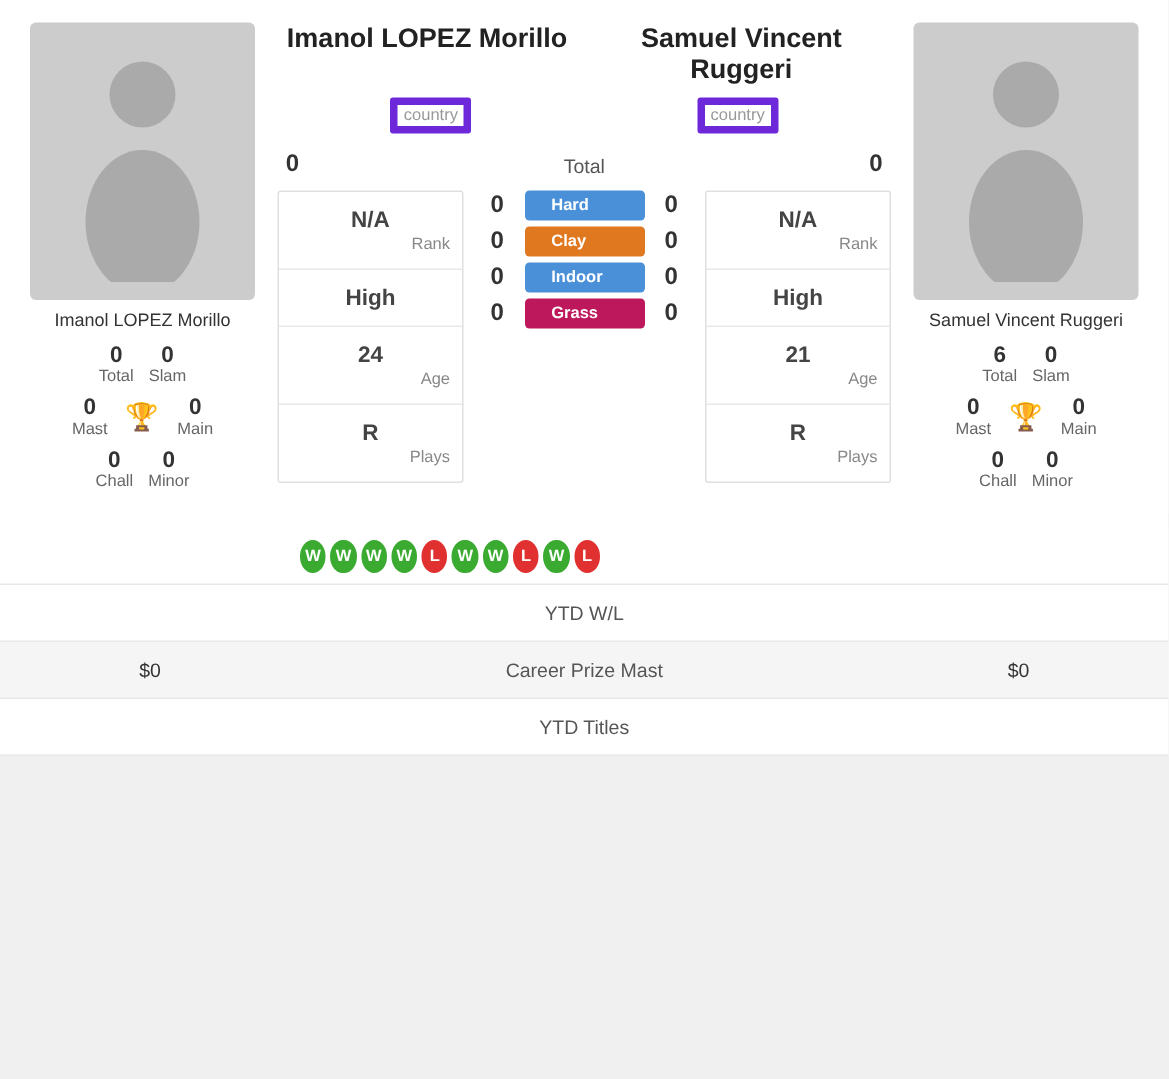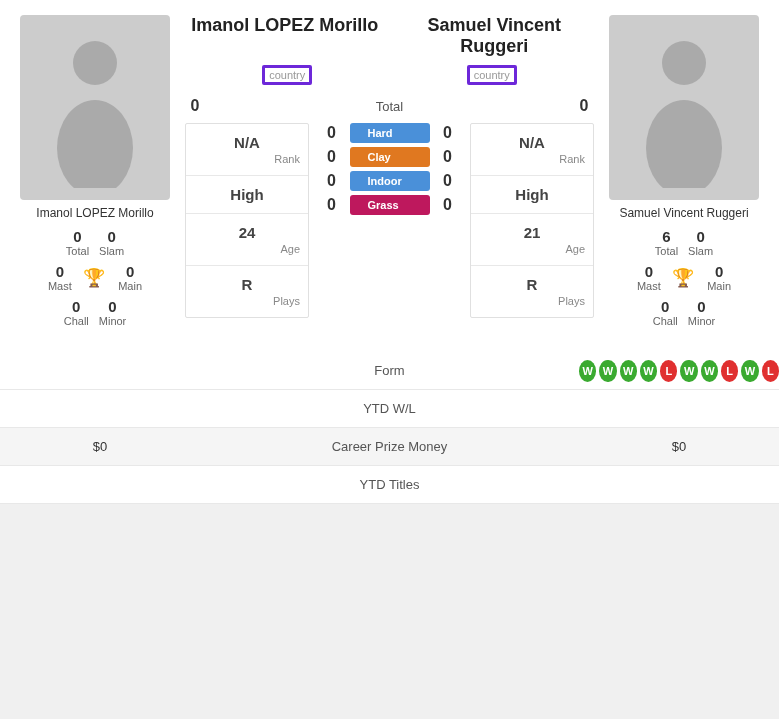--- a/index.html
+++ b/index.html
@@ -219,21 +219,21 @@
 
     .surface-hard { background: #4a90d9; }
     .surface-clay { background: #e07820; }
     .surface-indoor { background: #4a90d9; }
     .surface-grass { background: #be185d; }
 
     .country-img-placeholder {
       display: inline-block;
       font-size: 11px;
       color: #999;
-      border: 3px solid #6d28d9;
+      border: 5px solid #6d28d9;
       padding: 1px 4px;
       border-radius: 2px;
     }
 
     
     .stats-bottom-section {
       background: #fff;
       margin-top: 10px;
     }
 
@@ -474,21 +474,20 @@
         </div>
       </div>
     </div>
 
   </div>
 
   <div class="stats-bottom-section">
 
     <div class="stats-row">
       <div class="stats-value-left"></div>
-      <div class="stats-label">Form</div>
       <div class="stats-value-right">
         <div class="form-badges" id="form-badges-container">
         <span class="form-badge form-w">W</span>
             <span class="form-badge form-w">W</span>
             <span class="form-badge form-w">W</span>
             <span class="form-badge form-w">W</span>
             <span class="form-badge form-l">L</span>
             <span class="form-badge form-w">W</span>
             <span class="form-badge form-w">W</span>
             <span class="form-badge form-l">L</span>
@@ -500,21 +499,21 @@
 
 
     <div class="stats-row">
       <div class="stats-value-left"></div>
       <div class="stats-label">YTD W/L</div>
       <div class="stats-value-right"></div>
     </div>
 
     <div class="stats-row shaded">
       <div class="stats-value-left">$0</div>
-      <div class="stats-label">Career Prize Money</div>
+      <div class="stats-label">Career Prize Mast</div>
       <div class="stats-value-right">$0</div>
     </div>
 
     <div class="stats-row">
       <div class="stats-value-left"></div>
       <div class="stats-label">YTD Titles</div>
       <div class="stats-value-right"></div>
     </div>
 
   </div>

